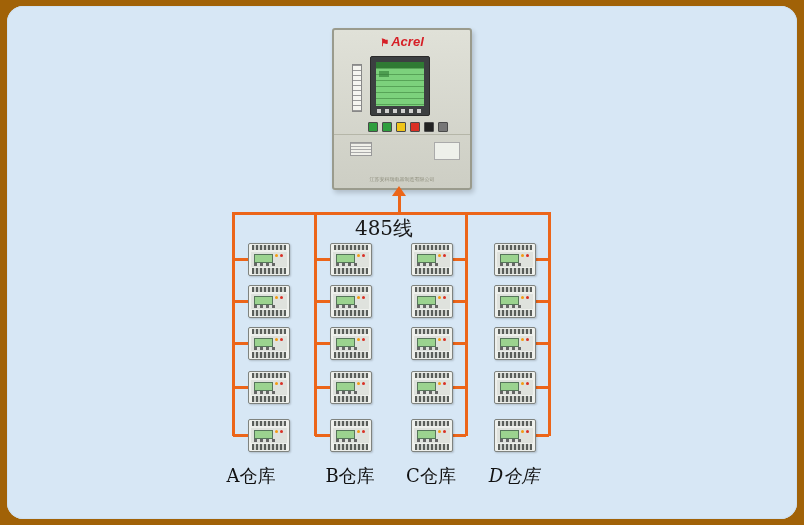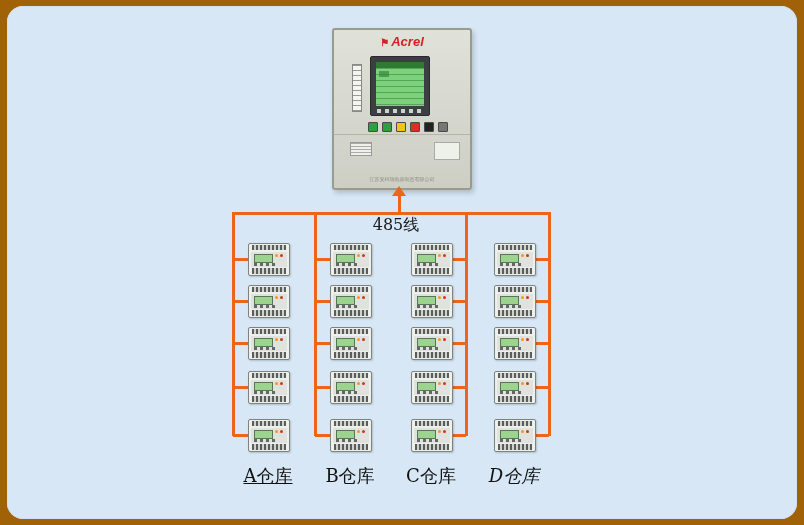--- a/index.html
+++ b/index.html
@@ -66,22 +66,22 @@
 
   
   .arrow-head{
     position:absolute;left:392px;top:186px;width:0;height:0;
     border-left:7px solid transparent;border-right:7px solid transparent;
     border-bottom:10px solid var(--line);
   }
   .arrow-stem{position:absolute;left:398px;top:195px;width:3px;height:18px;background:var(--line);}
   .bus{position:absolute;height:3px;background:var(--line);}
   .bus-label{
-    position:absolute;left:341px;top:215px;width:110px;text-align:center;
-    font-family:"DejaVu Serif",serif;font-size:16px;color:#1a1a1a;
+    position:absolute;left:329px;top:215px;width:110px;text-align:center;
+    font-family:"DejaVu Serif",serif;font-size:20px;color:#1a1a1a;
   }
 
   
   .vline{position:absolute;width:3px;background:var(--line);}
   .stub{position:absolute;height:3px;background:var(--line);}
   .col-label{
     position:absolute;text-align:center;
     font-family:"DejaVu Serif",serif;font-size:18px;color:#111;
   }
 
@@ -186,21 +186,21 @@
       </div>
       <div class="stub" style="left: 233px; top: 434px; width: 15px;"></div>
       <div class="device" style="left: 248px; top: 419px;">
         <div class="face">
           <div class="lcd"></div>
           <div class="led-red"></div>
           <div class="led-orange"></div>
           <div class="face-btns"></div>
         </div>
       </div>
-      <div class="col-label" style="left: 223px; top: 464px; width: 90px; text-decoration: underline;">A仓库</div>
+      <div class="col-label" style="left: 206px; top: 464px; width: 90px;">A仓库</div>
       <div class="vline" style="left: 314px; top: 212px; height: 224px;"></div>
       <div class="stub" style="left: 315px; top: 258px; width: 15px;"></div>
       <div class="device" style="left: 330px; top: 243px;">
         <div class="face">
           <div class="lcd"></div>
           <div class="led-red"></div>
           <div class="led-orange"></div>
           <div class="face-btns"></div>
         </div>
       </div>

